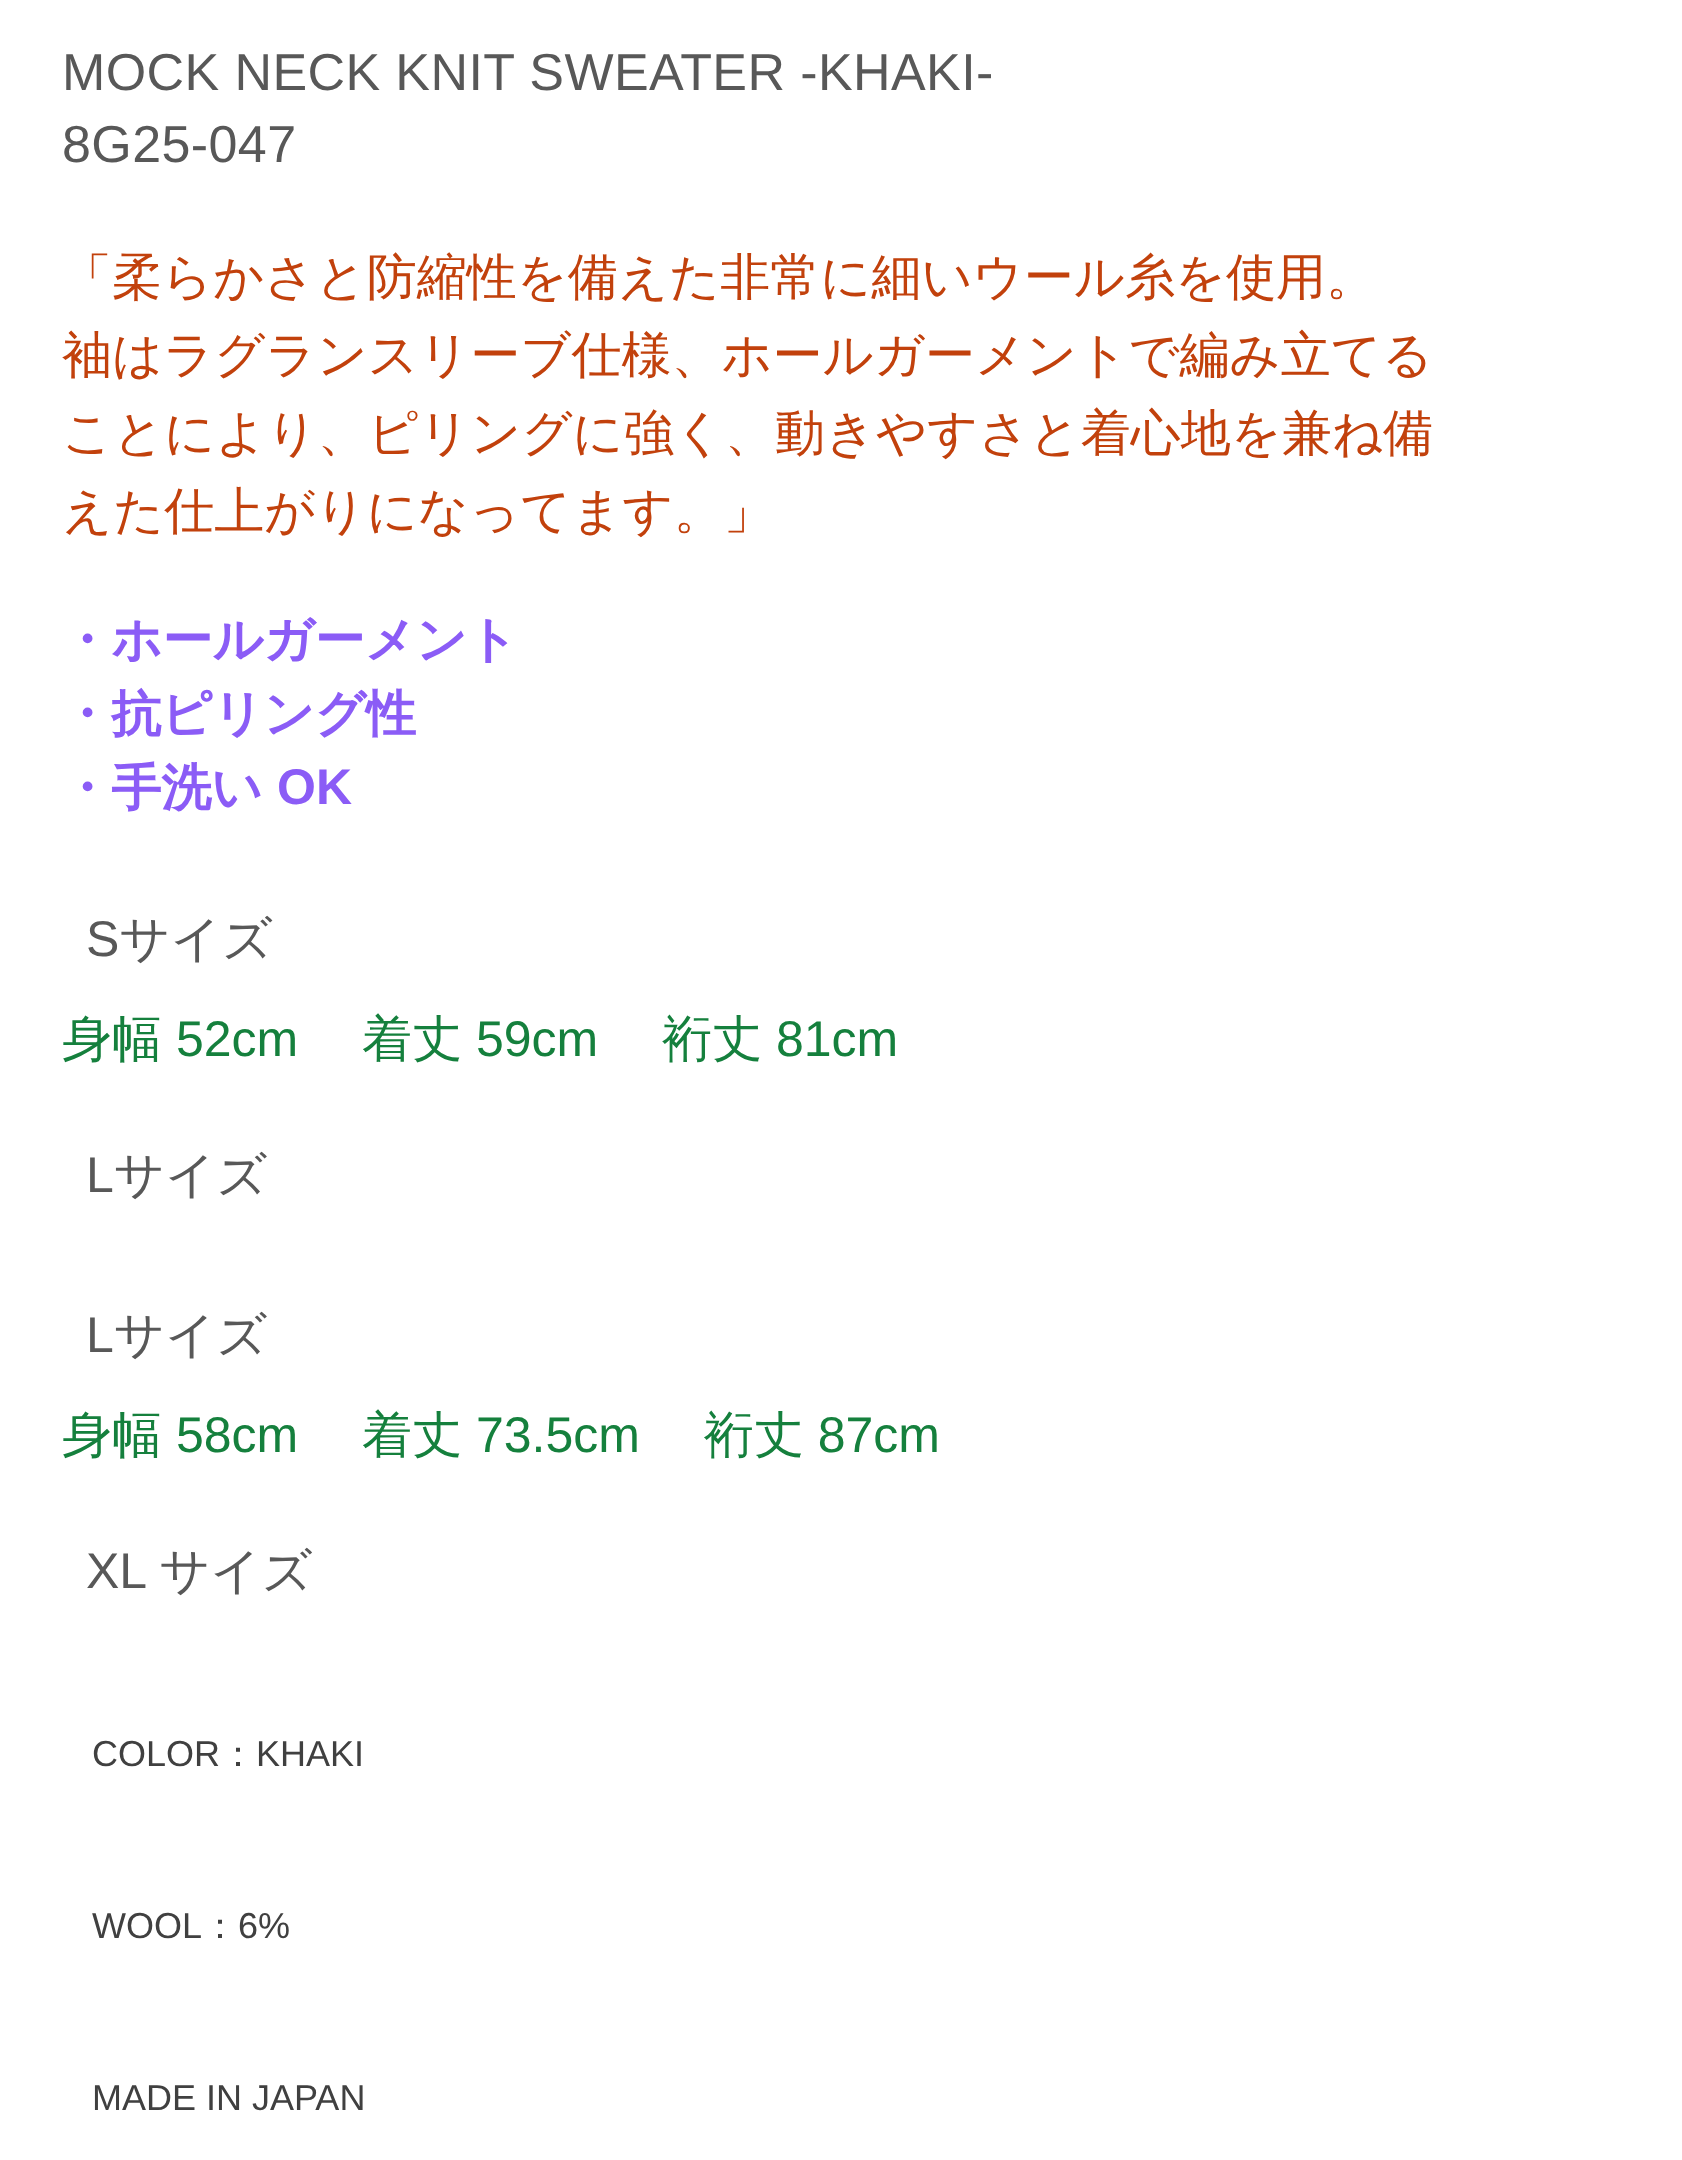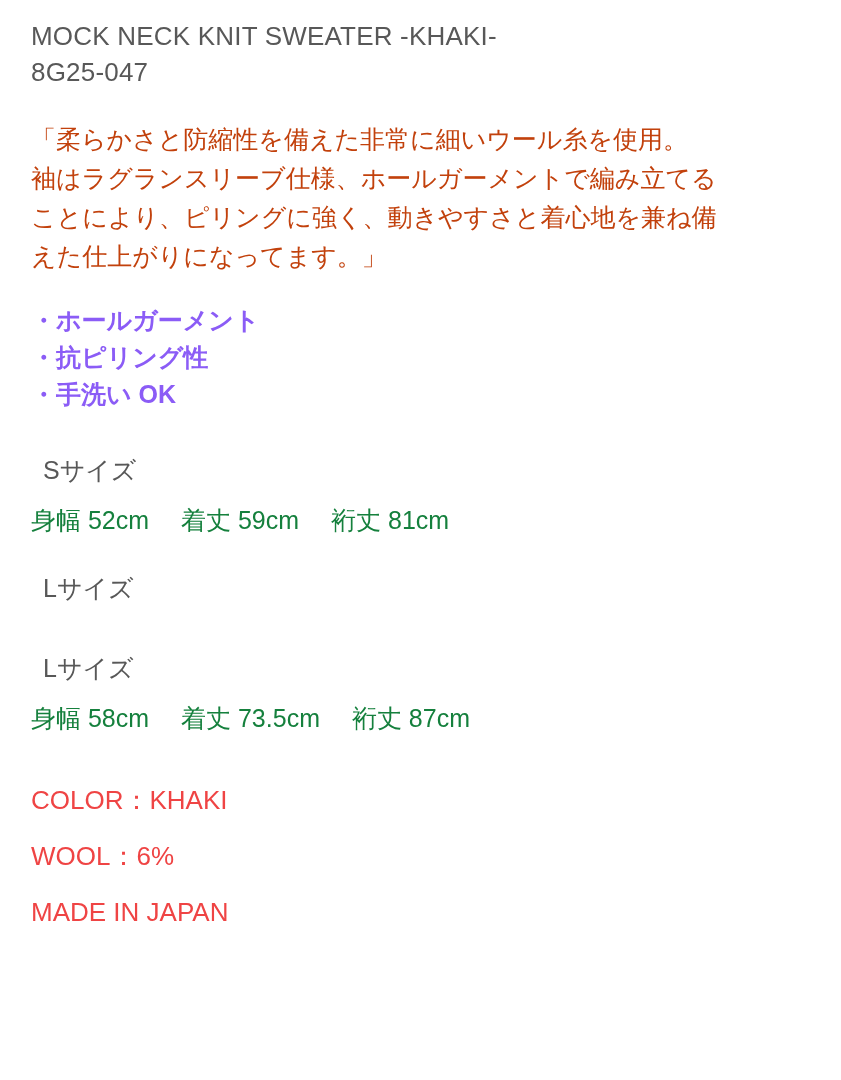--- a/index.html
+++ b/index.html
@@ -57,24 +57,24 @@
     color: #585858;
     margin: 12px;
   }
   .size-values {
     font-size: 25px;
     line-height: 38px;
     color: #15803d;
     margin: 0;
   }
   .spec {
-    font-size: 26px;
+    font-size: 18px;
     line-height: 38px;
-    color: #ef4444;
-    margin: 0;
+    color: #404040;
+    margin: 15px;
   }
 </style>
 </head>
 <body>
 
 <div class="page">
 
   <h1 class="title">MOCK NECK KNIT SWEATER -KHAKI-
 8G25-047</h1>
 
@@ -107,20 +107,21 @@
   <div class="gap-sm"></div>
 
   <div class="size-group">
     <p class="size-label">Lサイズ</p>
     <p class="size-values">身幅 58cm 　着丈 73.5cm 　裄丈 87cm</p>
   </div>
 
   <div class="gap-sm"></div>
 
   <div class="size-group">
+    <p class="size-label">XL サイズ</p>
   </div>
 
   <div class="gap-md"></div>
 
   <p class="spec">COLOR：KHAKI</p>
 
   <div class="gap-sm"></div>
 
   <p class="spec">WOOL：6%</p>
 

